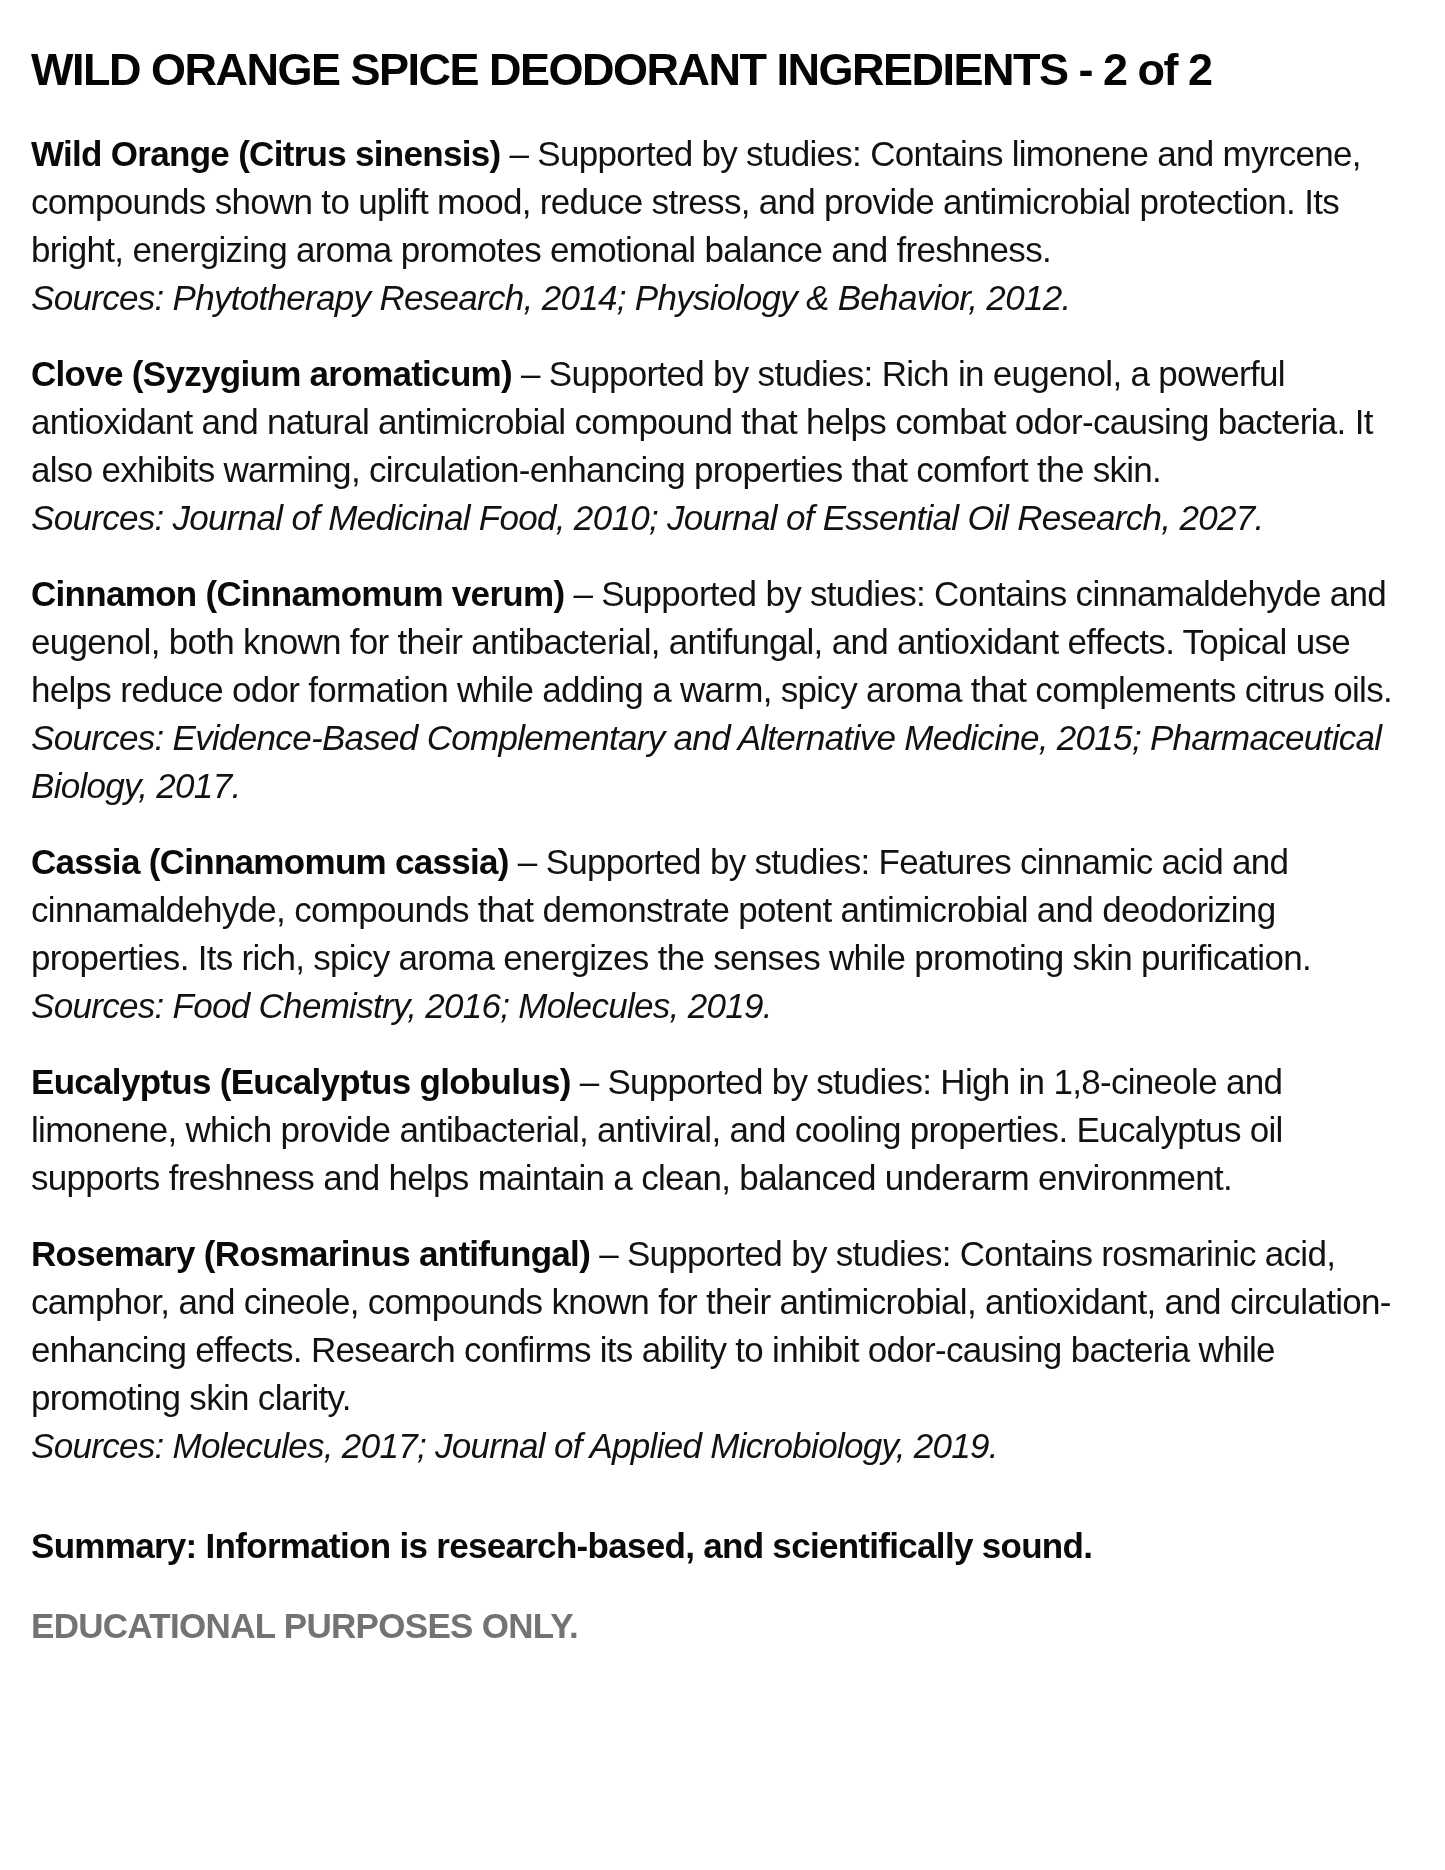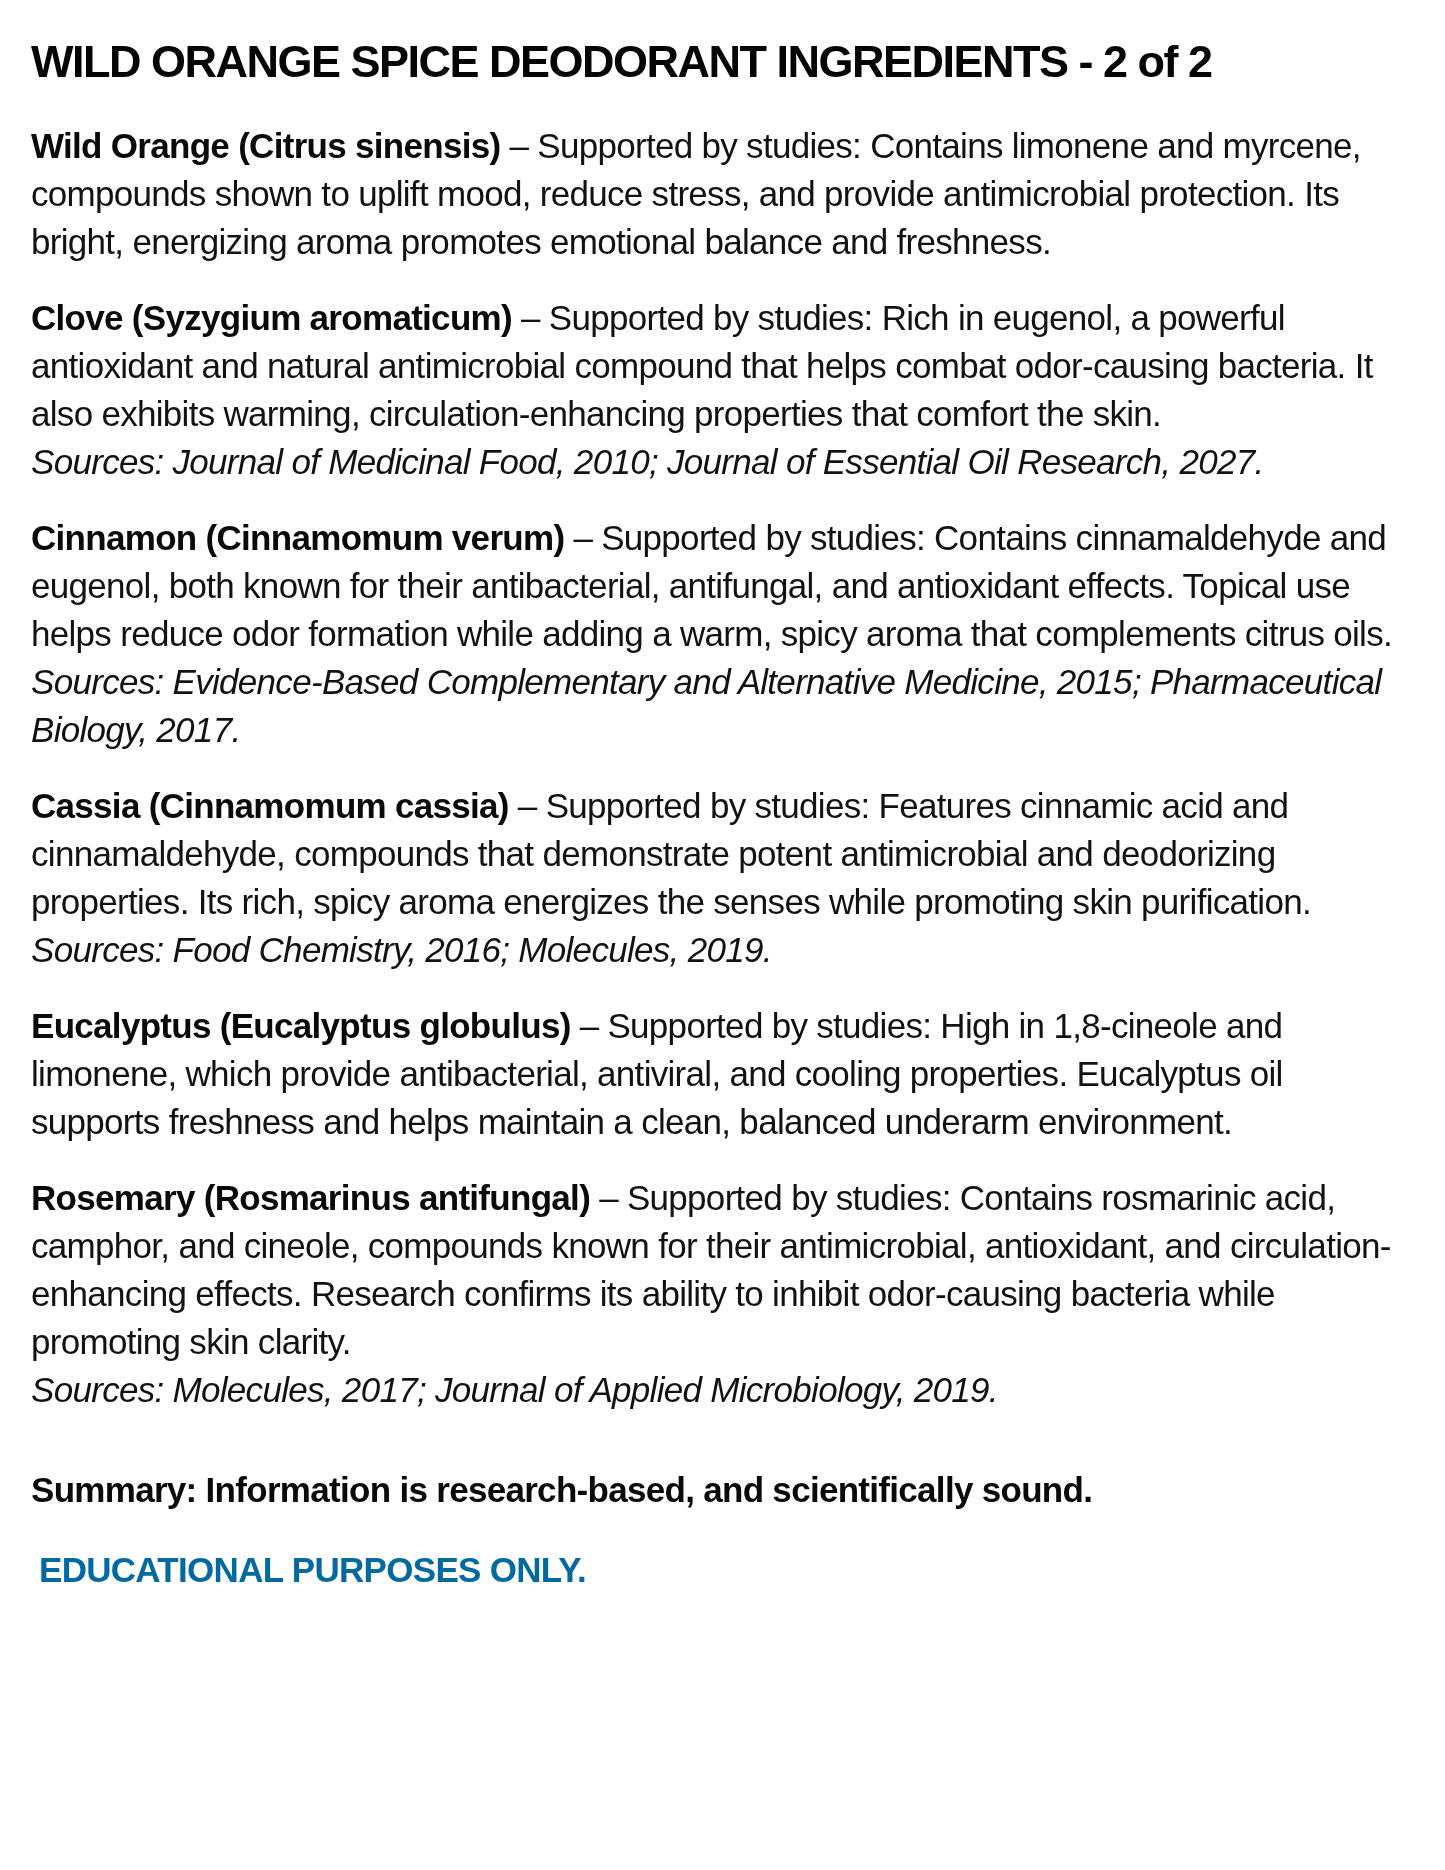--- a/index.html
+++ b/index.html
@@ -17,21 +17,21 @@
   .doc {
     padding: 20px 24px 0 31px;
     max-width: 1390px;
   }
   .doc-title {
     font-size: 45px;
     font-weight: bold;
     letter-spacing: -1.5px;
     line-height: 1.15;
     color: #050505;
-    margin: 16px 0 34px 0;
+    margin: 24px 0 34px 0;
   }
   p.ingredient {
     font-size: 35px;
     line-height: 48px;
     letter-spacing: -0.7px;
     margin: 0 8px 28px 0;
     color: #121212;
   }
   p.ingredient .ing-name {
     font-weight: bold;
@@ -47,33 +47,34 @@
     letter-spacing: -0.7px;
     font-weight: bold;
     color: #0a0a0a;
     margin: 52px 0 32px 0;
   }
   p.disclaimer {
     font-size: 35px;
     line-height: 48px;
     letter-spacing: -0.7px;
     font-weight: bold;
-    color: #0369a1;
-    margin: 8px;
+    color: #737373;
+    margin: 0;
   }
 </style>
 </head>
 <body>
 
 <div class="doc">
 
   <h1 class="doc-title">WILD ORANGE SPICE DEODORANT INGREDIENTS - 2 of 2</h1>
 
   <p class="ingredient">
     <span class="ing-name">Wild Orange (Citrus sinensis)</span><span class="ing-desc"> – Supported by studies: Contains limonene and myrcene, compounds shown to uplift mood, reduce stress, and provide antimicrobial protection. Its bright, energizing aroma promotes emotional balance and freshness.</span>
+    <span class="ing-sources">Sources: Phytotherapy Research, 2014; Physiology &amp; Behavior, 2012.</span>
   </p>
 
   <p class="ingredient">
     <span class="ing-name">Clove (Syzygium aromaticum)</span><span class="ing-desc"> – Supported by studies: Rich in eugenol, a powerful antioxidant and natural antimicrobial compound that helps combat odor-causing bacteria. It also exhibits warming, circulation-enhancing properties that comfort the skin.</span>
     <span class="ing-sources">Sources: Journal of Medicinal Food, 2010; Journal of Essential Oil Research, 2027.</span>
   </p>
 
   <p class="ingredient">
     <span class="ing-name">Cinnamon (Cinnamomum verum)</span><span class="ing-desc"> – Supported by studies: Contains cinnamaldehyde and eugenol, both known for their antibacterial, antifungal, and antioxidant effects. Topical use helps reduce odor formation while adding a warm, spicy aroma that complements citrus oils.</span>
     <span class="ing-sources">Sources: Evidence-Based Complementary and Alternative Medicine, 2015; Pharmaceutical Biology, 2017.</span>

